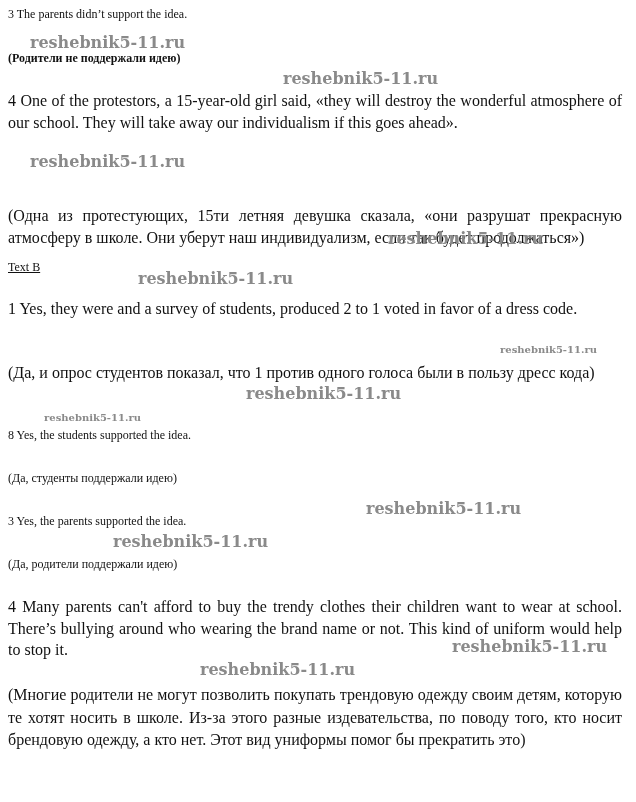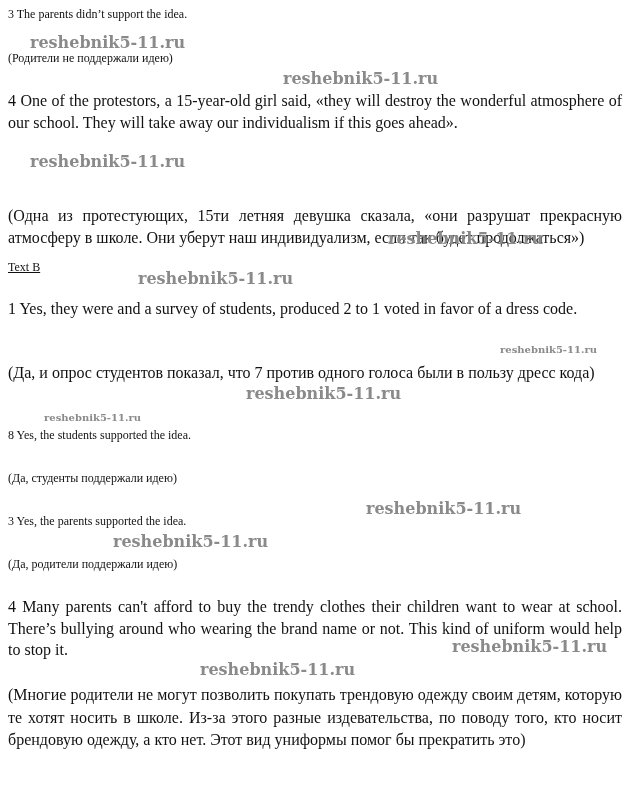--- a/index.html
+++ b/index.html
@@ -11,34 +11,34 @@
         font-size: 16px; letter-spacing: 0px; white-space: nowrap; }
   .wm.small { font-size: 10px; font-weight: bold; color: #8a8a8a; }
 </style>
 </head>
 <body>
 
 <div>
 
   <div class="line" style="top:4px;">3 The parents didn’t support the idea.</div>
   <div class="wm" style="left:30px; top:33px;">reshebnik5-11.ru</div>
-  <div class="line" style="top:48px;">(Родители не поддержали идею)</div>
+  <div class="line" style="top:48px;font-weight:bold;">(Родители не поддержали идею)</div>
   <div class="wm" style="left:283px; top:69px;">reshebnik5-11.ru</div>
 
   <div class="para" style="top:90px;">4 One of the protestors, a 15-year-old girl said, «they will destroy the wonderful atmosphere of our school. They will take away our individualism if this goes ahead».</div>
   <div class="wm" style="left:30px; top:152px;">reshebnik5-11.ru</div>
   <div class="para" style="top:173px;margin-top:32px;">(Одна из протестующих, 15ти летняя девушка сказала, «они разрушат прекрасную атмосферу в школе. Они уберут наш индивидуализм, если так будет продолжаться»)</div>
   <div class="wm" style="left:388px; top:229px;">reshebnik5-11.ru</div>
 
   <div class="line" style="top:257px;text-decoration:underline;">Text B</div>
   <div class="wm" style="left:138px; top:269px;">reshebnik5-11.ru</div>
 
   <div class="para" style="top:298px;">1 Yes, they were and a survey of students, produced 2 to 1 voted in favor of a dress code.</div>
   <div class="wm small" style="left:500px; top:344px;">reshebnik5-11.ru</div>
-  <div class="para" style="top:362px;">(Да, и опрос студентов показал, что 7 против одного голоса были в пользу дресс кода)</div>
+  <div class="para" style="top:362px;">(Да, и опрос студентов показал, что 1 против одного голоса были в пользу дресс кода)</div>
   <div class="wm" style="left:246px; top:384px;">reshebnik5-11.ru</div>
 
   <div class="wm small" style="left:44px; top:412px;">reshebnik5-11.ru</div>
   <div class="line" style="top:425px;">8 Yes, the students supported the idea.</div>
   <div class="line" style="top:468px;">(Да, студенты поддержали идею)</div>
 
   <div class="wm" style="left:366px; top:499px;">reshebnik5-11.ru</div>
   <div class="line" style="top:511px;text-align:right;">3 Yes, the parents supported the idea.</div>
   <div class="wm" style="left:113px; top:532px;">reshebnik5-11.ru</div>
   <div class="line" style="top:554px;">(Да, родители поддержали идею)</div>

